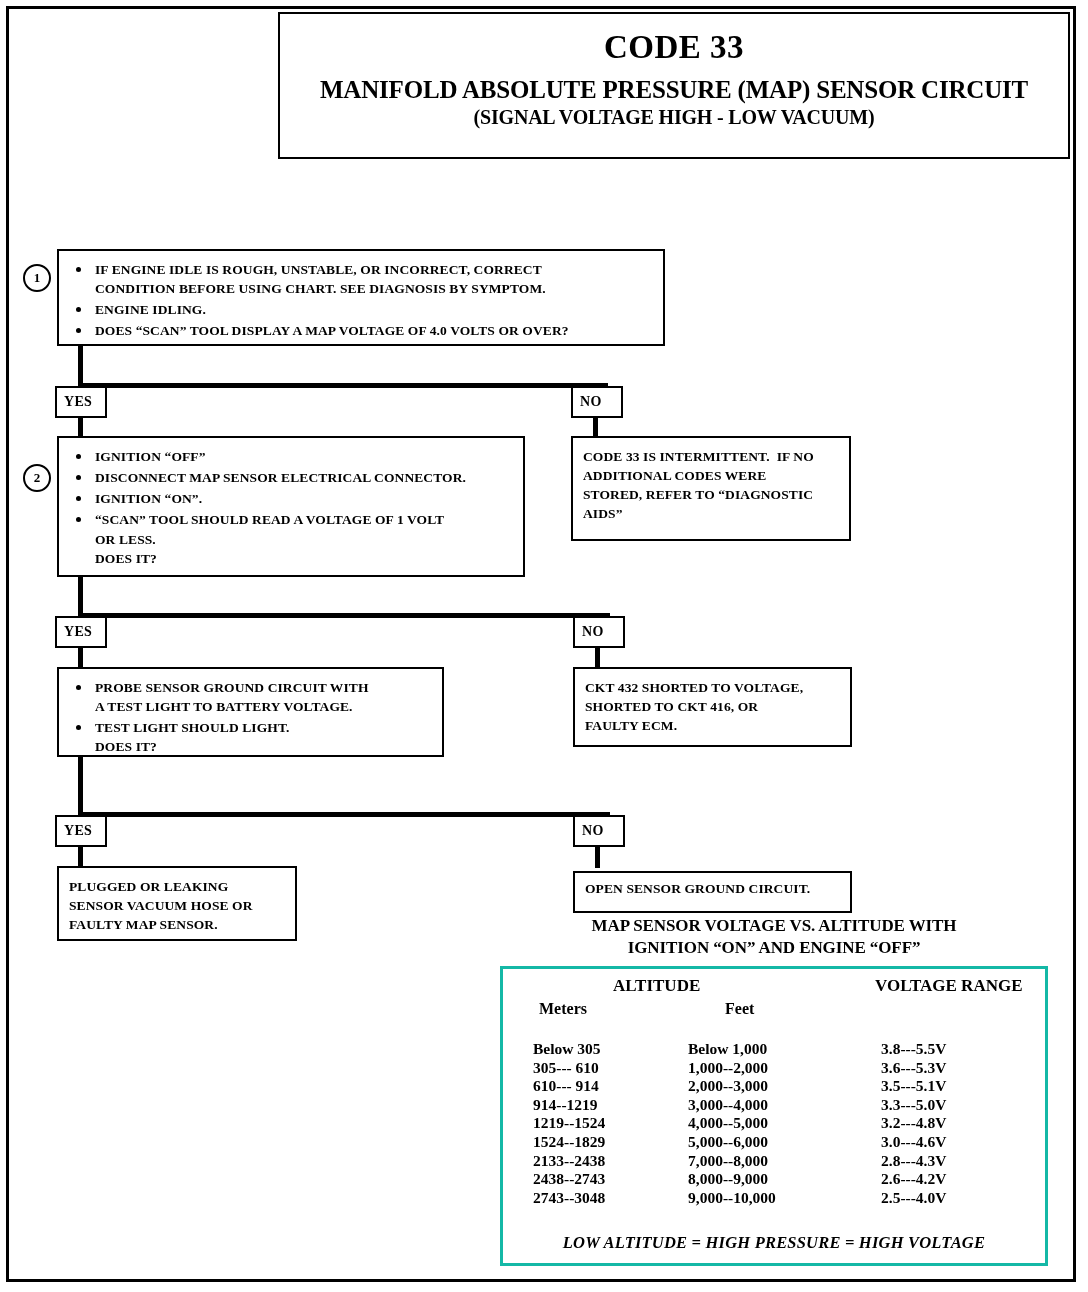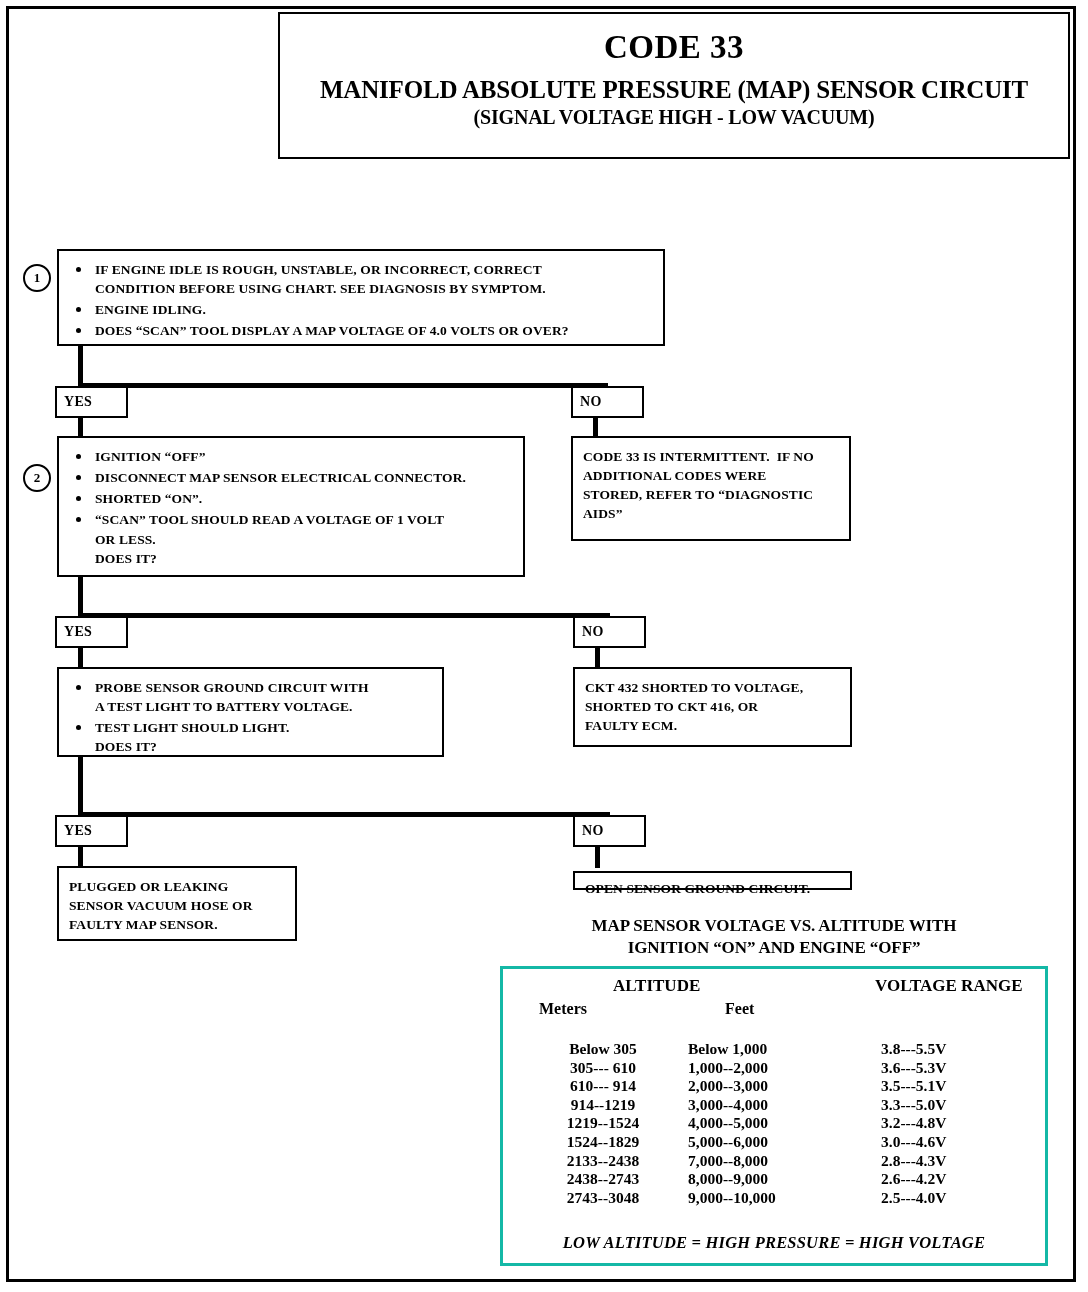--- a/index.html
+++ b/index.html
@@ -112,21 +112,21 @@
     background: #fff;
     font-size: 13px;
     font-weight: bold;
     text-align: center;
     line-height: 24px;
   }
 
   
   .tag {
     position: absolute;
-    width: 73px;
+    width: 52px;
     height: 32px;
     border: 2px solid #000;
     box-sizing: border-box;
     background: #fff;
     font-size: 14px;
     font-weight: bold;
     line-height: 28px;
     padding-left: 7px;
     letter-spacing: 0.3px;
   }
@@ -205,21 +205,21 @@
   }
   .at-row {
     position: relative;
     height: 18.6px;
     white-space: pre;
   }
   .at-row .c-m {
     position: absolute;
     left: 30px;
     width: 140px;
-    text-align: center;
+    text-align: left;
   }
   .at-row .c-f {
     position: absolute;
     left: 185px;
     width: 150px;
     text-align: left;
   }
   .at-row .c-v {
     position: absolute;
     left: 378px;
@@ -275,21 +275,21 @@
   <div class="vline" style="left:78px; top:417px; height:22px;"></div>
   <div class="vline" style="left:593px; top:417px; height:22px;"></div>
 
   <div class="step-circle" style="left:23px; top:464px;">2</div>
 
   <div class="fbox" style="left:57px; top:436px; width:468px; height:141px;">
     <div class="pad">
       <ul class="bullets">
         <li>IGNITION “OFF”</li>
         <li>DISCONNECT MAP SENSOR ELECTRICAL CONNECTOR.</li>
-        <li>SHORTED “ON”.</li>
+        <li>IGNITION “ON”.</li>
         <li>
           <span>“SCAN” TOOL SHOULD READ  A VOLTAGE OF 1 VOLT</span><br>
           <span>OR LESS.</span><br>
           <span>DOES IT?</span>
         </li>
       </ul>
     </div>
   </div>
 
   <div class="fbox" style="left:571px; top:436px; width:280px; height:105px;">
@@ -345,21 +345,21 @@
   <div class="vline" style="left:595px; top:846px; height:22px;"></div>
 
   <div class="fbox" style="left:57px; top:866px; width:240px; height:75px;">
     <div class="pad plain-lines">
       <div>PLUGGED OR LEAKING</div>
       <div>SENSOR VACUUM HOSE OR</div>
       <div>FAULTY MAP SENSOR.</div>
     </div>
   </div>
 
-  <div class="fbox" style="left:573px; top:871px; width:279px; height:19px;">
+  <div class="fbox" style="left:573px; top:871px; width:279px; height:42px;">
     <div class="pad plain-lines" style="padding-top:6px;">
       <div>OPEN SENSOR GROUND CIRCUIT.</div>
     </div>
   </div>
 
   <div class="tbl-caption" style="left:500px; top:915px; width:548px;">
     <div>MAP SENSOR VOLTAGE VS. ALTITUDE WITH</div>
     <div>IGNITION “ON” AND ENGINE “OFF”</div>
   </div>
 

